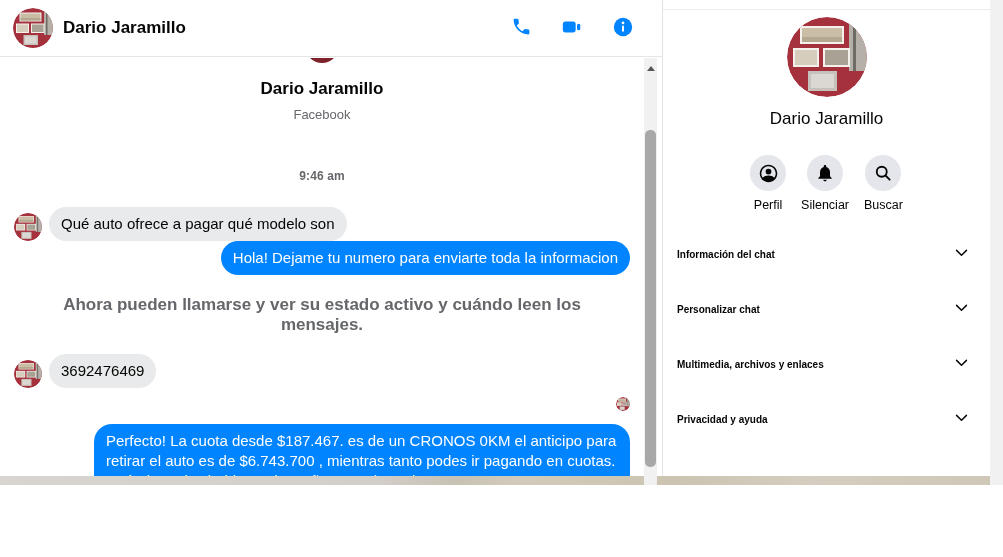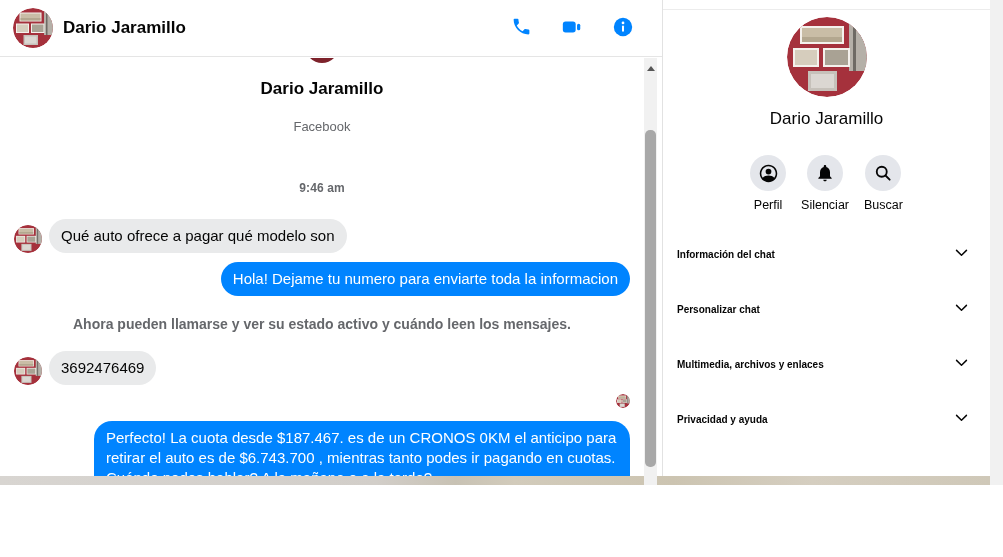--- a/index.html
+++ b/index.html
@@ -17,31 +17,31 @@
   .icon-btn { background:none; border:none; cursor:pointer; display:flex; align-items:center; justify-content:center; padding:2px; }
 
   .avatar { border-radius:50%; overflow:hidden; display:block; }
   .avatar svg { display:block; width:100%; height:100%; }
 
   
   .chat-scroll { position:absolute; top:58px; left:0; width:644px; height:446px; overflow:hidden; background:#fff; }
   .intro { display:flex; flex-direction:column; align-items:center; }
   .intro-avatar-sliver { width:34px; height:34px; border-radius:50%; background:#7d222b; margin-top:-29px; }
   .intro-name { margin-top:16px; font-size:17px; font-weight:bold; }
-  .intro-source { margin-top:20px; font-size:13px; color:#65676b; }
+  .intro-source { margin-top:8px; font-size:13px; color:#65676b; }
   .timestamp { margin-top:47px; text-align:center; font-size:12px; color:#65676b; font-weight:bold; letter-spacing:.1px; }
 
   .msg-row { display:flex; align-items:flex-end; padding:0 14px; }
   .msg-row.incoming { justify-content:flex-start; gap:7px; }
   .msg-row.outgoing { justify-content:flex-end; }
   .msg-avatar { width:28px; height:28px; flex:0 0 auto; cursor:pointer; }
   .bubble { font-size:15px; line-height:20px; padding:7px 12px; border-radius:18px; max-width:536px; }
   .bubble.in { background:#e9eaeb; color:#050505; }
   .bubble.out { background:#0084ff; color:#fff; }
-  .system-msg { margin-top:20px; padding:0 60px; text-align:center; font-size:14px; font-weight:bold; color:#65676b; }
+  .system-msg { margin-top:20px; padding:0 60px; text-align:center; font-size:17px; font-weight:bold; color:#65676b; }
   .seen-row { display:flex; justify-content:flex-end; padding:0 14px; margin-top:9px; }
   .seen-avatar { width:14px; height:14px; }
   .sent-row { display:flex; justify-content:flex-end; padding:0 14px; margin-top:6px; }
   .sent-label { font-size:12px; color:#65676b; }
 
   
   .chat-scrollbar { position:absolute; top:58px; right:5px; width:13px; height:442px; background:#f1f1f1; z-index:4; }
   .sb-thumb { position:absolute; left:1px; width:11px; top:72px; height:337px; background:#a8a8a8; border-radius:5px; }
   .sb-arrow { position:absolute; left:0; width:13px; height:13px; display:flex; align-items:center; justify-content:center; }
   .sb-arrow.up { top:4px; } .sb-arrow.down { bottom:2px; }
@@ -173,21 +173,21 @@
       <rect x="36" y="31" width="27" height="19" fill="#f4f1ec"></rect>
       <rect x="38" y="33" width="23" height="15" fill="#a9a294"></rect>
       <rect x="21" y="54" width="29" height="20" fill="#c6c1ba"></rect>
       <rect x="24" y="57" width="23" height="14" fill="#dbd7d2"></rect>
     </g>
   </svg>
           </span>
         <div class="bubble in">Qué auto ofrece a pagar qué modelo son</div>
       </div>
 
-      <div class="msg-row outgoing" style="margin-top:9px;">
+      <div class="msg-row outgoing" style="">
         <div class="bubble out">Hola! Dejame tu numero  para enviarte toda la informacion</div>
       </div>
 
       <div class="system-msg">Ahora pueden llamarse y ver su estado activo y cuándo leen los mensajes.</div>
 
       <div class="msg-row incoming" style="margin-top:19px;">
         <span class="avatar msg-avatar">
             <svg viewBox="0 0 80 80" xmlns="http://www.w3.org/2000/svg">
     <defs>
                 <clipPath id="avclip">

